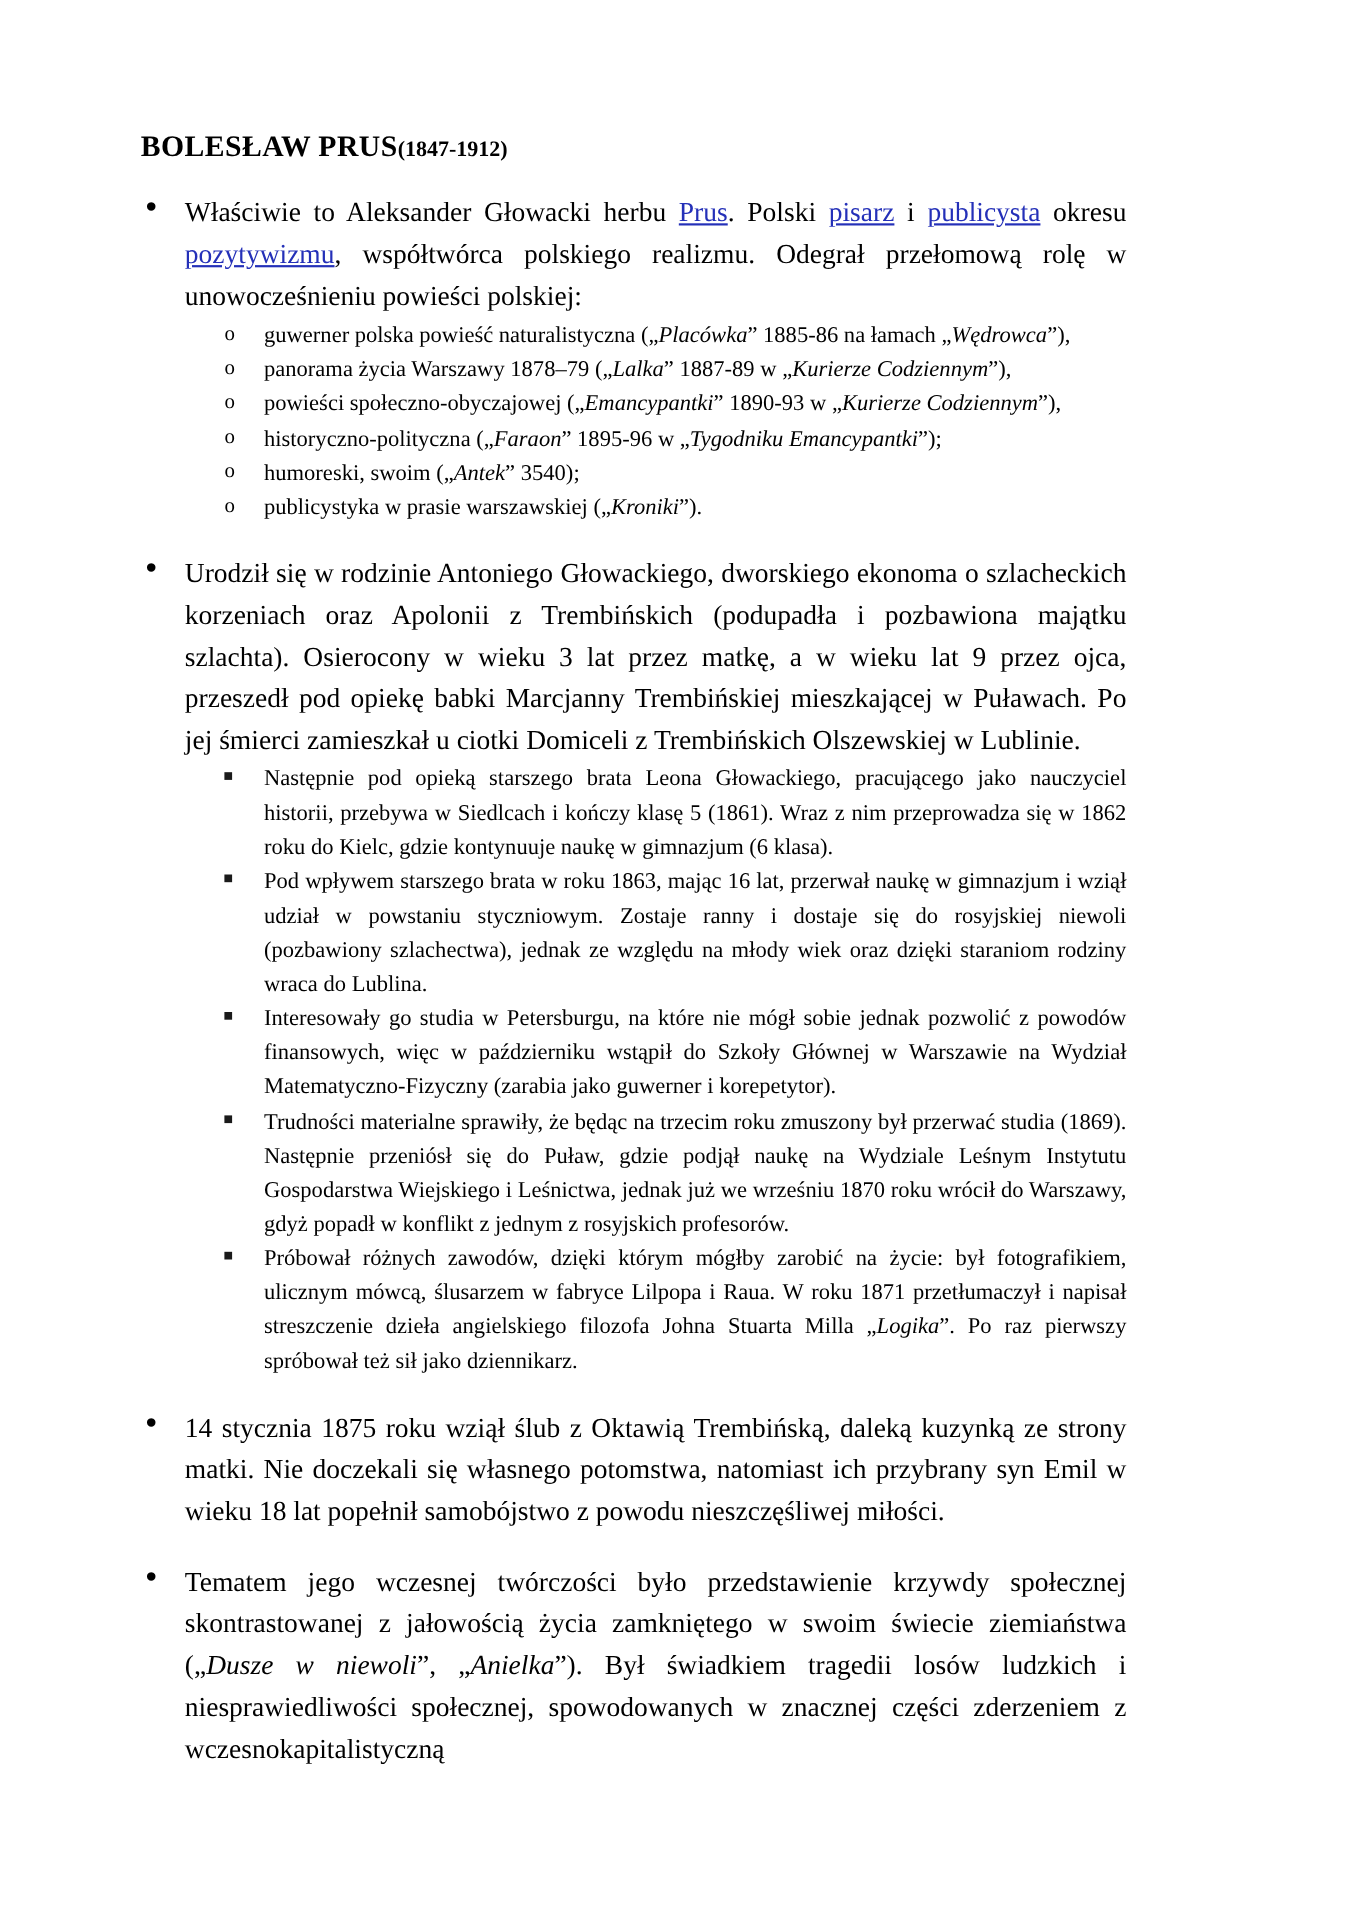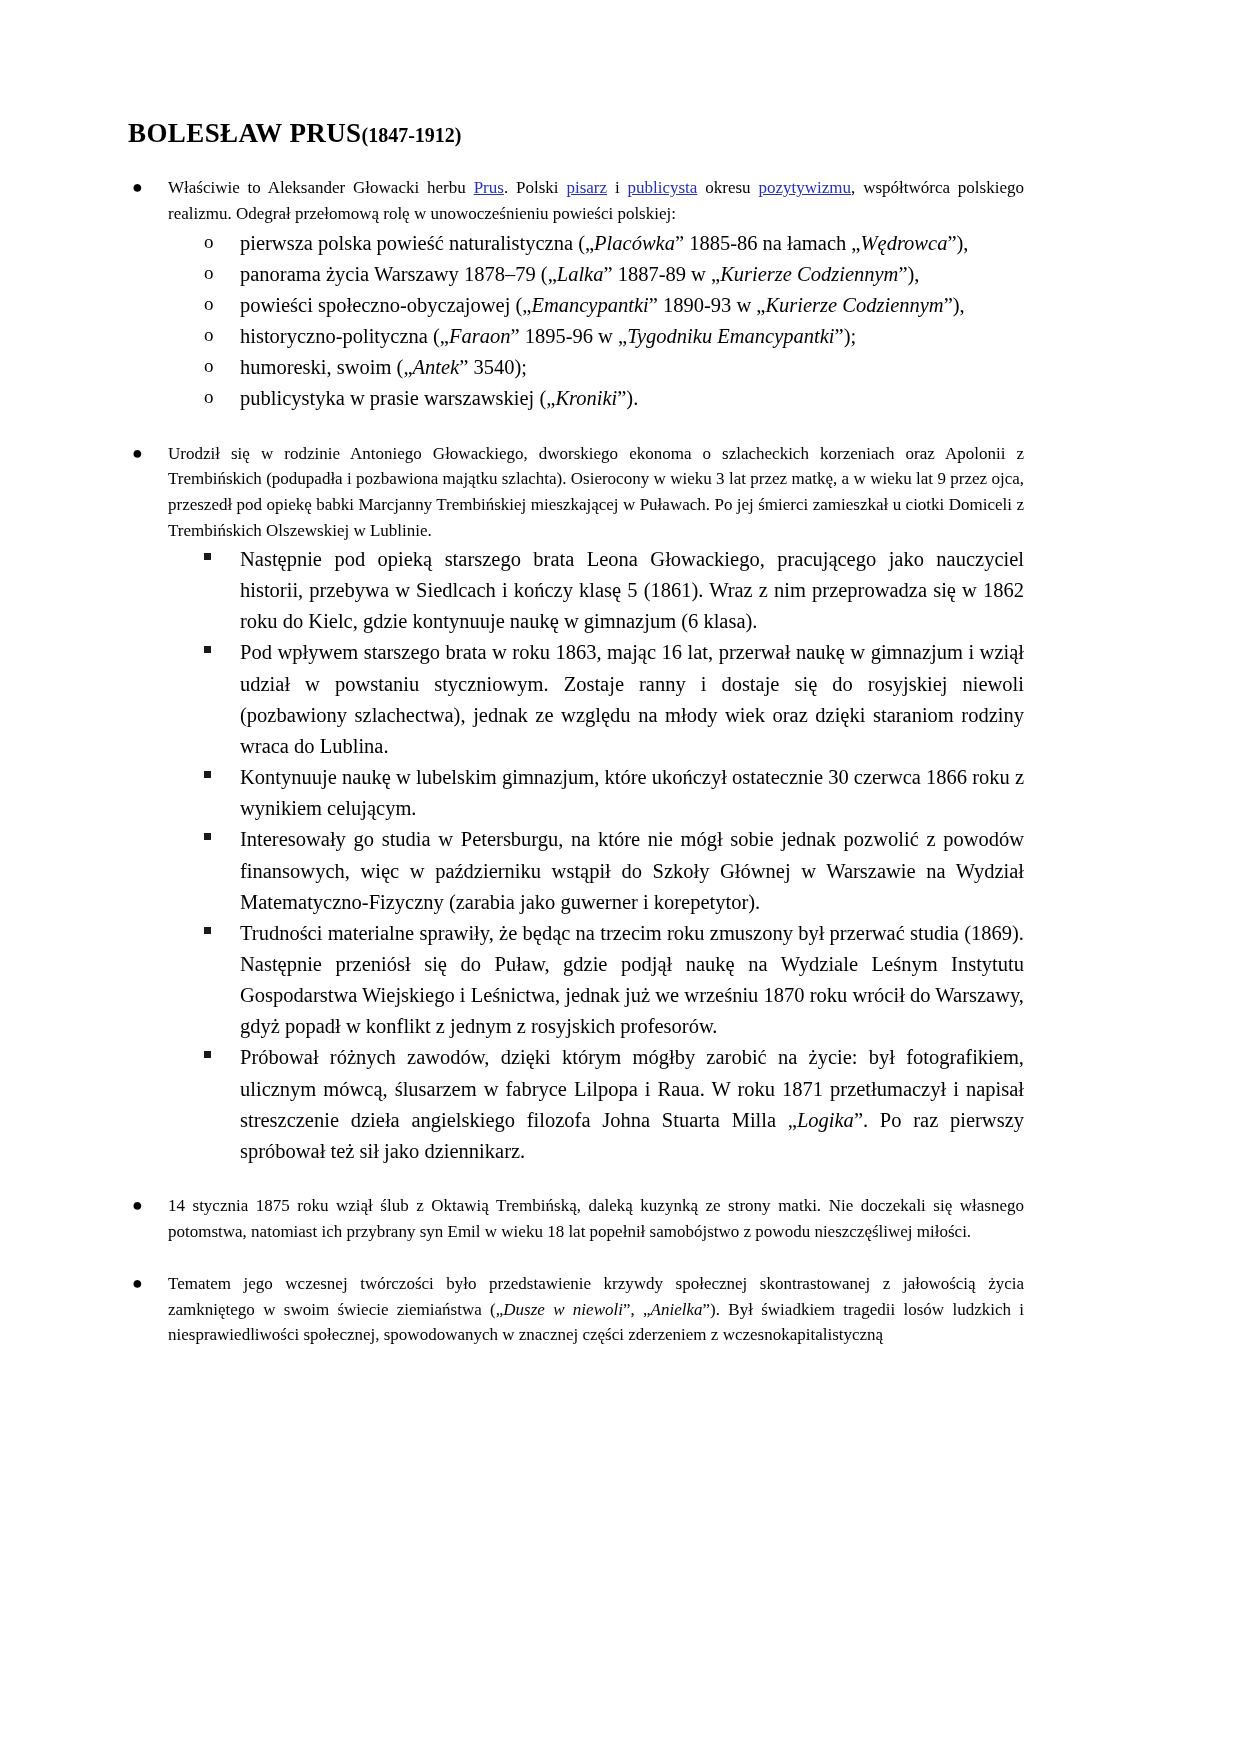--- a/index.html
+++ b/index.html
@@ -57,21 +57,21 @@
     margin-bottom: 26px;
   }
   ul.lvl1 > li.b1 > .marker {
     position: absolute;
     left: 4px;
     top: -1px;
     font-size: 18px;
     line-height: 1.52;
   }
   .para {
-    font-size: 17px;
+    font-size: 25px;
     line-height: 1.52;
     text-align: justify;
     text-justify: inter-word;
     hyphens: none;
     margin-top: 25px;
   }
 
   ul.lvl2 {
     list-style: none;
     margin: 1px 0 0 0;
@@ -143,21 +143,21 @@
     <ul class="lvl1">
 
       <li class="b1">
         <span class="marker">●</span>
         <div class="para"><span>Właściwie to Aleksander Głowacki herbu </span><a class="lnk" href="#">Prus</a><span>. Polski </span><a class="lnk" href="#">pisarz</a><span> i </span><a class="lnk" href="#">publicysta</a><span> okresu </span><a class="lnk" href="#">pozytywizmu</a><span>, współtwórca polskiego realizmu. Odegrał przełomową rolę w unowocześnieniu powieści polskiej:</span></div>
 
         <div class="lvl2-wrap">
           <ul class="lvl2">
             <li class="b2">
               <span class="marker">o</span>
-              <div class="para2"><span>pierwsza polska powieść naturalistyczna („</span><span class="it">Placówka</span><span>” 1885-86 na łamach „</span><span class="it">Wędrowca</span><span>”),</span></div>
+              <div class="para2"><span>guwerner polska powieść naturalistyczna („</span><span class="it">Placówka</span><span>” 1885-86 na łamach „</span><span class="it">Wędrowca</span><span>”),</span></div>
             </li>
             <li class="b2">
               <span class="marker">o</span>
               <div class="para2"><span>panorama życia Warszawy 1878–79 („</span><span class="it">Lalka</span><span>” 1887-89 w „</span><span class="it">Kurierze Codziennym</span><span>”),</span></div>
             </li>
             <li class="b2">
               <span class="marker">o</span>
               <div class="para2"><span>powieści społeczno-obyczajowej („</span><span class="it">Emancypantki</span><span>” 1890-93 w „</span><span class="it">Kurierze Codziennym</span><span>”),</span></div>
             </li>
             <li class="b2">
@@ -182,24 +182,20 @@
 
         <div class="lvl3-wrap">
           <ul class="lvl3">
             <li class="b3">
               <span class="marker"></span>
               <div class="para3">Następnie pod opieką starszego brata Leona Głowackiego, pracującego jako nauczyciel historii, przebywa w Siedlcach i kończy klasę 5 (1861). Wraz z nim przeprowadza się w 1862 roku do Kielc, gdzie kontynuuje naukę w gimnazjum (6 klasa).</div>
             </li>
             <li class="b3">
               <span class="marker"></span>
               <div class="para3">Pod wpływem starszego brata w roku 1863, mając 16 lat, przerwał naukę w gimnazjum i wziął udział w powstaniu styczniowym. Zostaje ranny i dostaje się do rosyjskiej niewoli (pozbawiony szlachectwa), jednak ze względu na młody wiek oraz dzięki staraniom rodziny wraca do Lublina.</div>
-            </li>
-            <li class="b3">
-              <span class="marker"></span>
-              <div class="para3">Kontynuuje naukę w lubelskim gimnazjum, które ukończył ostatecznie 30 czerwca 1866 roku z wynikiem celującym.</div>
             </li>
             <li class="b3">
               <span class="marker"></span>
               <div class="para3">Interesowały go studia w Petersburgu, na które nie mógł sobie jednak pozwolić z powodów finansowych, więc w październiku wstąpił do Szkoły Głównej w Warszawie na Wydział Matematyczno-Fizyczny (zarabia jako guwerner i korepetytor).</div>
             </li>
             <li class="b3">
               <span class="marker"></span>
               <div class="para3">Trudności materialne sprawiły, że będąc na trzecim roku zmuszony był przerwać studia (1869). Następnie przeniósł się do Puław, gdzie podjął naukę na Wydziale Leśnym Instytutu Gospodarstwa Wiejskiego i Leśnictwa, jednak już we wrześniu 1870 roku wrócił do Warszawy, gdyż popadł w konflikt z jednym z rosyjskich profesorów.</div>
             </li>
             <li class="b3">

